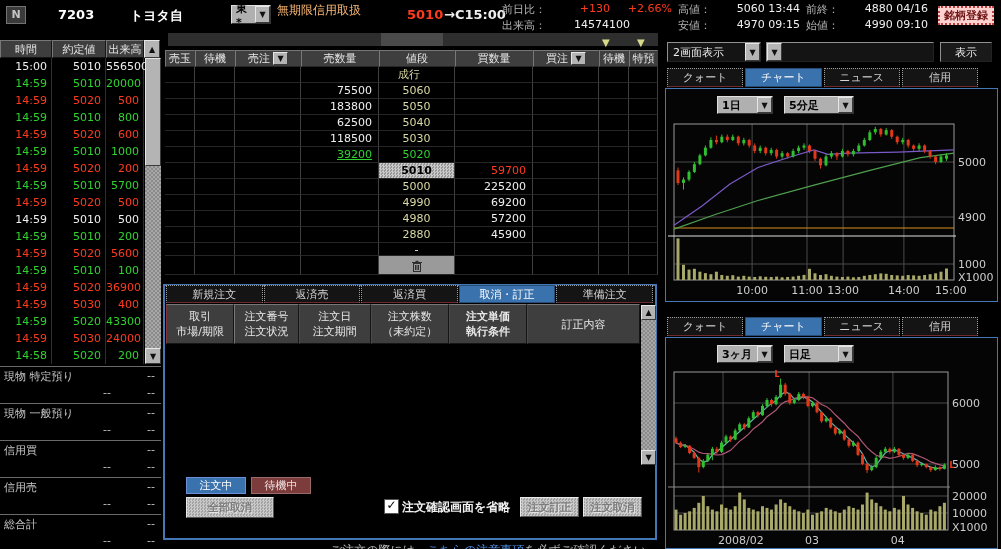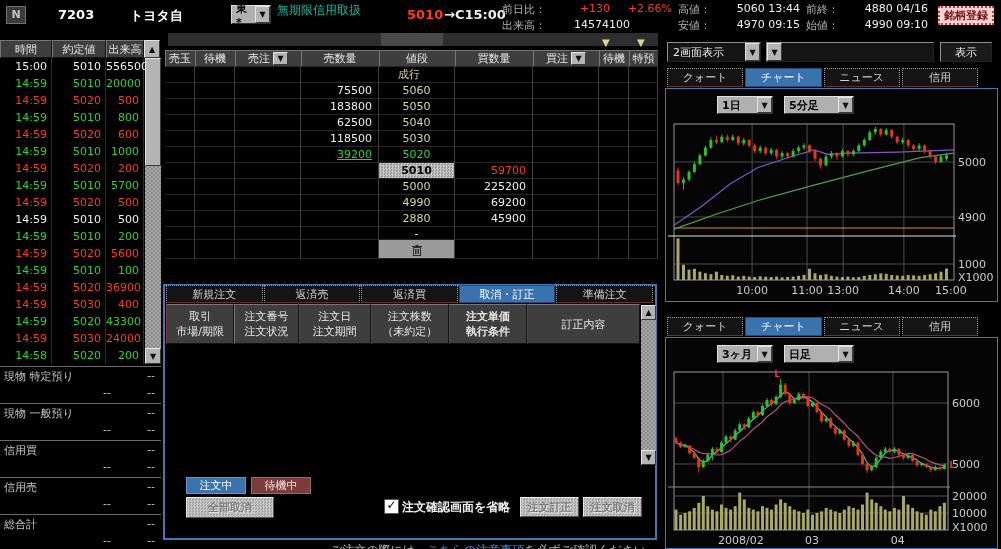--- a/index.html
+++ b/index.html
@@ -44,21 +44,21 @@
 <div id="app">
 
   <div class="abs" style="left:0;top:0;width:1001px;height:33px;">
     <div class="abs" style="left:6px;top:6px;width:18px;height:16px;background:#3a3a3a;border:1px solid #737373;color:#c4c4c4;text-align:center;line-height:16px;font-weight:bold;">N</div>
     <div class="abs" style="left:58px;top:7px;font-size:13px;font-weight:bold;color:#fff;">7203</div>
     <div class="abs" style="left:130px;top:7px;font-size:13px;font-weight:bold;color:#fff;">トヨタ自</div>
     <div class="abs combo-lite" style="left:231px;top:5px;width:40px;height:19px;">
       <span class="lbl">東*</span>
       <span class="ddbtn">▼</span>
     </div>
-    <div class="abs" style="left:277px;top:2px;color:#14b8a6;font-size:12px;">無期限信用取扱</div>
+    <div class="abs" style="left:277px;top:2px;color:#fdba74;font-size:12px;">無期限信用取扱</div>
     <div class="abs c-r" style="left:407px;top:7px;font-size:13px;font-weight:bold;">5010</div>
     <div class="abs" style="left:444px;top:7px;font-size:13px;font-weight:bold;color:#efefef;">→C15:00</div>
 
     <div class="abs" style="left:500px;top:2px;width:435px;height:30px;font-size:11px;">
       <span class="abs" style="left:2px;top:0;color:#b4b4b4;">前日比：</span>
       <span class="abs c-r" style="left:55px;top:0;width:55px;text-align:right;">+130</span>
       <span class="abs c-r" style="left:120px;top:0;width:52px;text-align:right;">+2.66%</span>
       <span class="abs" style="left:178px;top:0;color:#b4b4b4;">高値：</span>
       <span class="abs c-w" style="left:218px;top:0;width:82px;text-align:right;">5060 13:44</span>
       <span class="abs" style="left:306px;top:0;color:#b4b4b4;">前終：</span>
@@ -362,20 +362,31 @@
           <div style="line-height: 16px;">&nbsp;</div>
           <div style="line-height: 16px;">&nbsp;</div>
         </div>
         <div class="board-row" style="height: 16px;">
           <div style="line-height: 16px;">&nbsp;</div>
           <div style="line-height: 16px;">&nbsp;</div>
           <div style="line-height: 16px;">&nbsp;</div>
           <div style="line-height: 16px;">&nbsp;</div>
           <div class="c-y" style="line-height: 16px; text-align: center; padding-right: 0px;">4990</div>
           <div class="c-w" style="line-height: 16px;">69200</div>
+          <div style="line-height: 16px;">&nbsp;</div>
+          <div style="line-height: 16px;">&nbsp;</div>
+          <div style="line-height: 16px;">&nbsp;</div>
+        </div>
+        <div class="board-row" style="height: 16px;">
+          <div style="line-height: 16px;">&nbsp;</div>
+          <div style="line-height: 16px;">&nbsp;</div>
+          <div style="line-height: 16px;">&nbsp;</div>
+          <div style="line-height: 16px;">&nbsp;</div>
+          <div class="c-y" style="line-height: 16px; text-align: center; padding-right: 0px;">4980</div>
+          <div class="c-w" style="line-height: 16px;">57200</div>
           <div style="line-height: 16px;">&nbsp;</div>
           <div style="line-height: 16px;">&nbsp;</div>
           <div style="line-height: 16px;">&nbsp;</div>
         </div>
         <div class="board-row" style="height: 16px;">
           <div style="line-height: 16px;">&nbsp;</div>
           <div style="line-height: 16px;">&nbsp;</div>
           <div style="line-height: 16px;">&nbsp;</div>
           <div style="line-height: 16px;">&nbsp;</div>
           <div class="c-y" style="line-height: 16px; text-align: center; padding-right: 0px;">2880</div>

